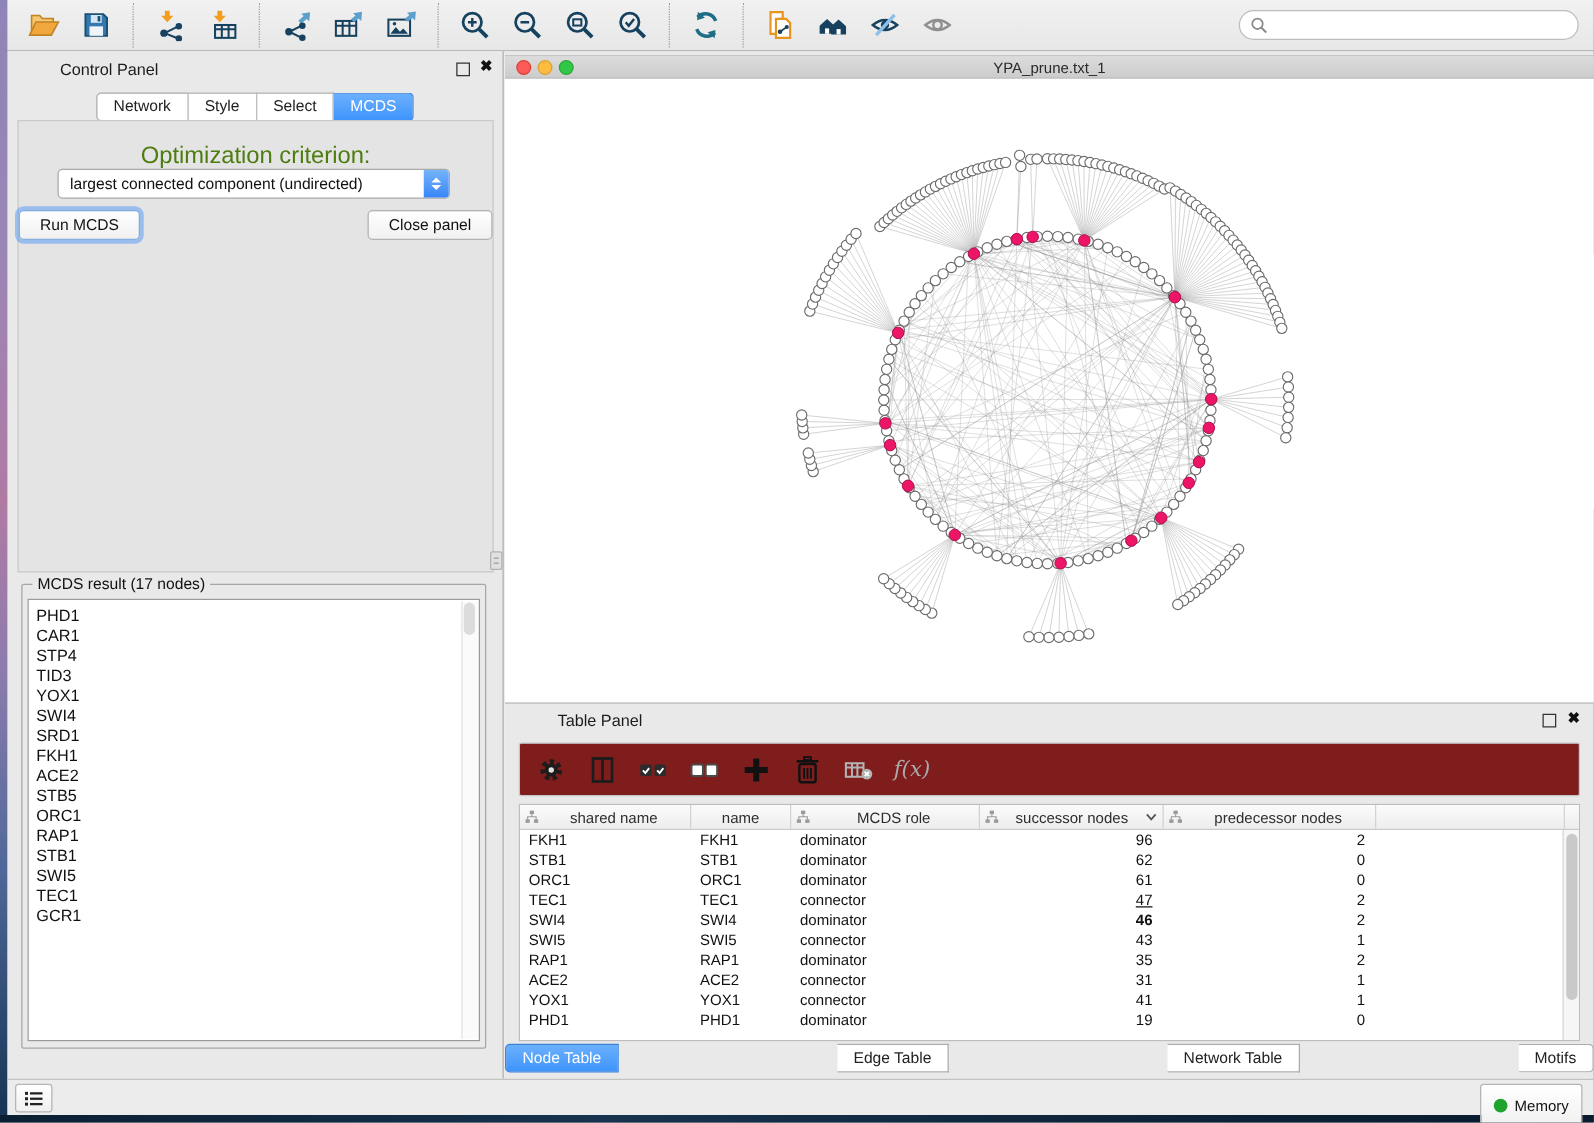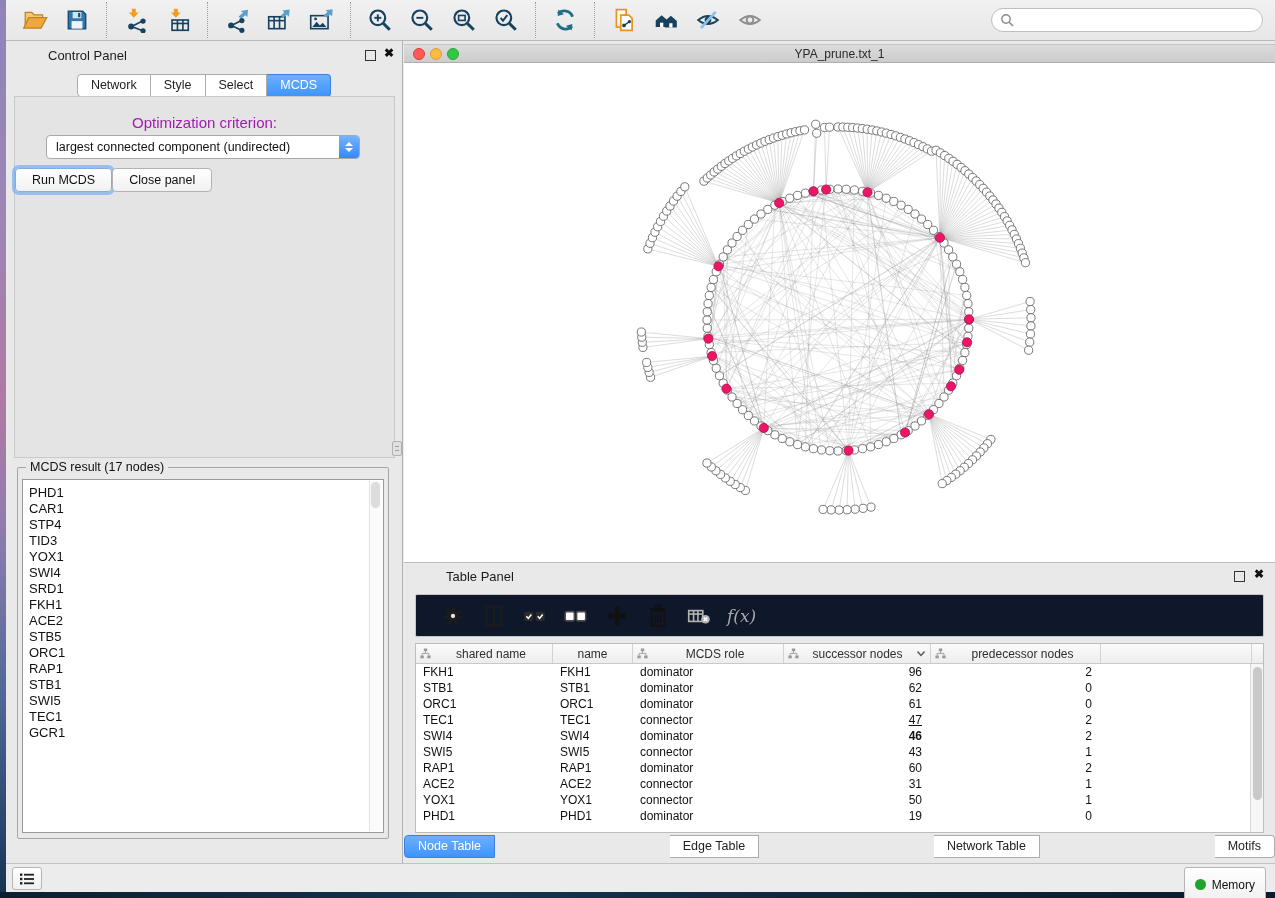--- a/index.html
+++ b/index.html
@@ -33,30 +33,30 @@
   .seg-tabs{display:flex;}
   .seg{border:1px solid #ababab;border-left:none;background:#fff;color:#222;font-size:12.5px;
     padding:3px 13px;line-height:15px;white-space:nowrap;}
   .seg:first-child{border-left:1px solid #ababab;border-radius:4px 0 0 4px;}
   .seg:last-child{border-radius:0 4px 4px 0;}
   .seg.selected{background:linear-gradient(#6cb0fe,#3e94fc);border-color:#3c82dd;color:#fff;}
   #control-tabs{position:absolute;top:33px;left:0;right:0;justify-content:center;}
 
   .tab-pane{position:absolute;left:8px;top:55px;width:381px;height:362px;background:#e4e4e4;
     border:1px solid #c9c9c9;box-sizing:border-box;}
-  .opt-label{position:absolute;top:17px;width:100%;text-align:center;font-size:15px;color:#a21caf;}
+  .opt-label{position:absolute;top:17px;width:100%;text-align:center;font-size:19px;color:#4d7c0f;}
   .opt-select{position:absolute;left:31px;top:38px;width:314px;height:24px;background:#fff;
     border:1px solid #a9a9a9;border-radius:4px;box-sizing:border-box;display:flex;align-items:center;}
   .opt-select .val{flex:1;font-size:12.5px;color:#111;padding-left:9px;white-space:nowrap;overflow:hidden;}
   .stepper{width:20px;height:22px;border-radius:0 3px 3px 0;background:linear-gradient(#74b4fb,#3a86f8);
     display:flex;flex-direction:column;align-items:center;justify-content:center;gap:2px;}
   .stepper i{display:block;width:0;height:0;border-left:4px solid transparent;border-right:4px solid transparent;}
   .stepper .up{border-bottom:4.5px solid #fff;}
   .stepper .dn{border-top:4.5px solid #fff;}
-  .btn-row{position:absolute;top:71px;left:0;width:100%;display:flex;justify-content:flex-start;gap:0;}
+  .btn-row{position:absolute;top:71px;left:0;width:100%;display:flex;justify-content:space-between;gap:0;}
   .mac-btn{background:linear-gradient(#ffffff,#f1f1f1);border:1px solid #b3b3b3;border-radius:4px;
     font-size:12.5px;color:#111;padding:4px 16px;font-family:"Liberation Sans",sans-serif;}
   .mac-btn.focused{box-shadow:0 0 0 3px rgba(104,164,244,.6);border-color:#84aee0;}
 
   .result-group{position:absolute;left:11px;top:426px;width:372px;height:372px;border:1px solid #a6a6a6;
     border-radius:2px;box-sizing:border-box;}
   .result-legend{position:absolute;top:-8px;left:8px;background:#e9e9e9;padding:0 4px;font-size:12.5px;color:#111;}
   .result-list{position:absolute;left:4px;right:4px;top:11px;bottom:5px;background:#fff;
     border:1px solid #9a9a9a;overflow:hidden;}
   .mcds-item{font-size:13px;line-height:16px;padding-left:6px;color:#111;}
@@ -77,22 +77,22 @@
   .tl.red{left:9px;background:#fc5b57;border:1px solid #dd3c36;}
   .tl.yellow{left:26px;background:#fdbc40;border:1px solid #dd9f34;}
   .tl.green{left:43px;background:#33c748;border:1px solid #27a835;}
   .net-title{position:absolute;top:2px;width:100%;text-align:center;font-size:12px;color:#2a2a2a;}
   .net-canvas{position:absolute;left:0;top:22px;width:871px;height:499px;background:#fff;}
   .net-canvas svg{display:block;width:871px;height:497px;}
 
   
   .table-panel{position:absolute;left:398px;top:562px;width:871px;height:301px;background:#e9e9e9;
     border-top:1px solid #bcbcbc;box-sizing:border-box;}
-  .tp-toolbar{position:absolute;left:11px;top:31px;width:849px;height:43px;background:#0f172a;
-    border:1px solid #c6c6c6;border-radius:2px;box-sizing:border-box;display:flex;align-items:center;gap:15px;padding-left:24px;}
+  .tp-toolbar{position:absolute;left:11px;top:31px;width:849px;height:43px;background:#7f1d1d;
+    border:1px solid #c6c6c6;border-radius:2px;box-sizing:border-box;display:flex;align-items:center;gap:15px;padding-left:12px;}
   .tp-toolbar .ic{width:26px;height:26px;display:flex;align-items:center;justify-content:center;}
   .fx{font-family:"DejaVu Serif",serif;font-style:italic;font-size:17px;color:#ababab;}
 
   .nt{position:absolute;left:11px;top:80px;width:849px;height:190px;background:#fff;border:1px solid #bdbdbd;box-sizing:border-box;}
   .nt-header{display:flex;height:20px;background:linear-gradient(#fbfbfb,#ededed);border-bottom:1px solid #c9c9c9;box-sizing:border-box;}
   .th{display:flex;align-items:center;border-right:1px solid #d2d2d2;box-sizing:border-box;padding:0 4px;gap:3px;}
   .th-label{flex:1;text-align:center;font-size:12px;color:#2e2e2e;white-space:nowrap;overflow:hidden;}
   .nt-body{position:absolute;left:0;top:20px;right:13px;bottom:0;overflow:hidden;}
   .trow{display:flex;height:16px;}
   .td{font-size:12px;color:#111;padding-left:7px;box-sizing:border-box;white-space:nowrap;overflow:hidden;line-height:16px;}
@@ -1098,35 +1098,35 @@
             <div class="td" style="width: 137px;">SWI5</div>
             <div class="td" style="width: 80px;">SWI5</div>
             <div class="td" style="width: 151px;">connector</div>
             <div class="td num" style="width: 147px;">43</div>
             <div class="td num" style="width: 170px;">1</div>
           </div>
           <div class="trow">
             <div class="td" style="width: 137px;">RAP1</div>
             <div class="td" style="width: 80px;">RAP1</div>
             <div class="td" style="width: 151px;">dominator</div>
-            <div class="td num" style="width: 147px;">60</div>
+            <div class="td num" style="width: 147px;">35</div>
             <div class="td num" style="width: 170px;">2</div>
           </div>
           <div class="trow">
             <div class="td" style="width: 137px;">ACE2</div>
             <div class="td" style="width: 80px;">ACE2</div>
             <div class="td" style="width: 151px;">connector</div>
             <div class="td num" style="width: 147px;">31</div>
             <div class="td num" style="width: 170px;">1</div>
           </div>
           <div class="trow">
             <div class="td" style="width: 137px;">YOX1</div>
             <div class="td" style="width: 80px;">YOX1</div>
             <div class="td" style="width: 151px;">connector</div>
-            <div class="td num" style="width: 147px;">50</div>
+            <div class="td num" style="width: 147px;">41</div>
             <div class="td num" style="width: 170px;">1</div>
           </div>
           <div class="trow">
             <div class="td" style="width: 137px;">PHD1</div>
             <div class="td" style="width: 80px;">PHD1</div>
             <div class="td" style="width: 151px;">dominator</div>
             <div class="td num" style="width: 147px;">19</div>
             <div class="td num" style="width: 170px;">0</div>
           </div>
         </div>

